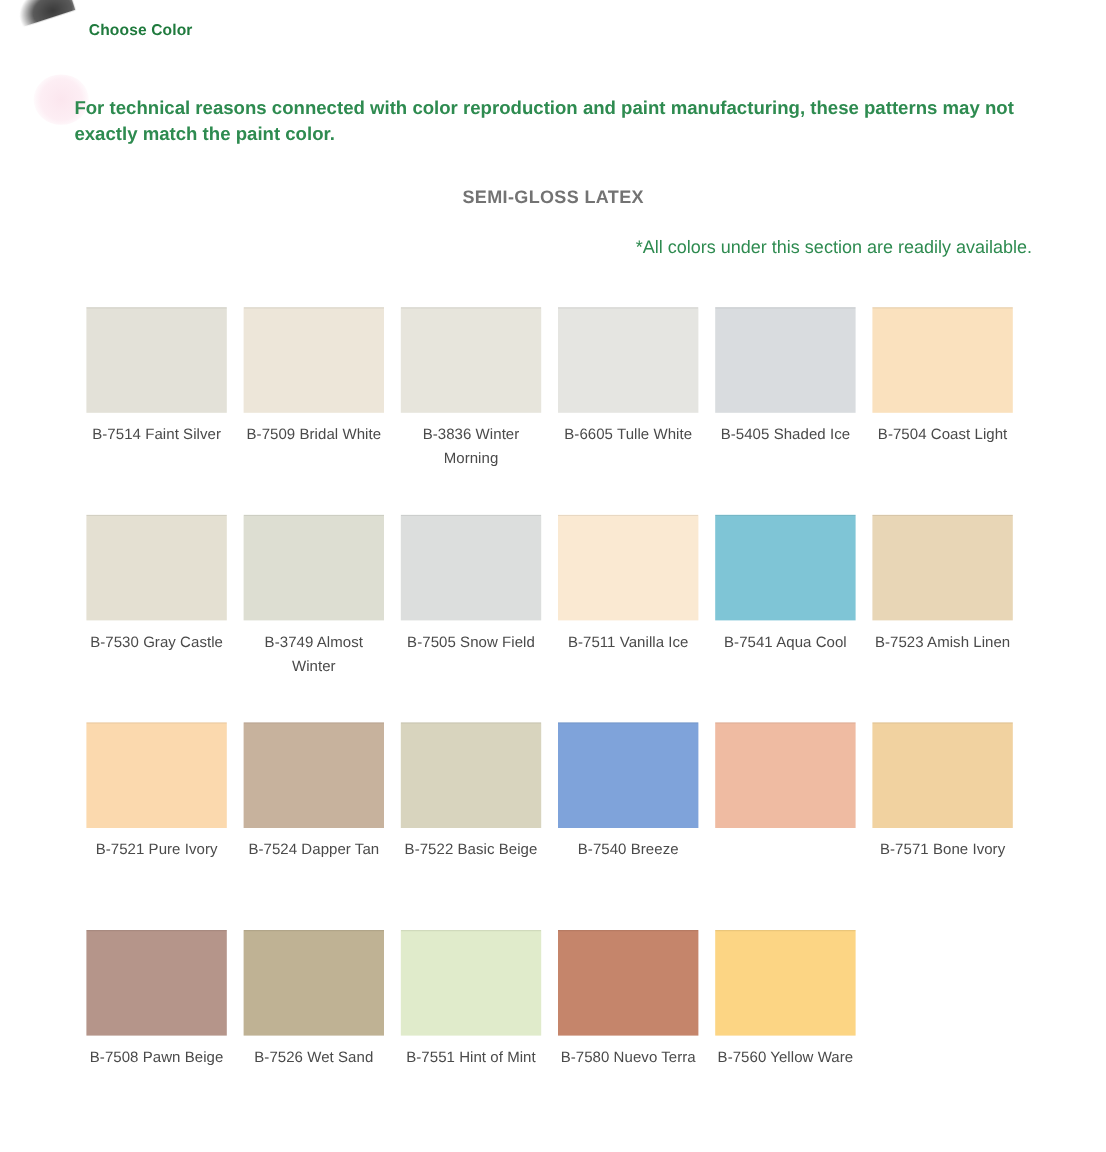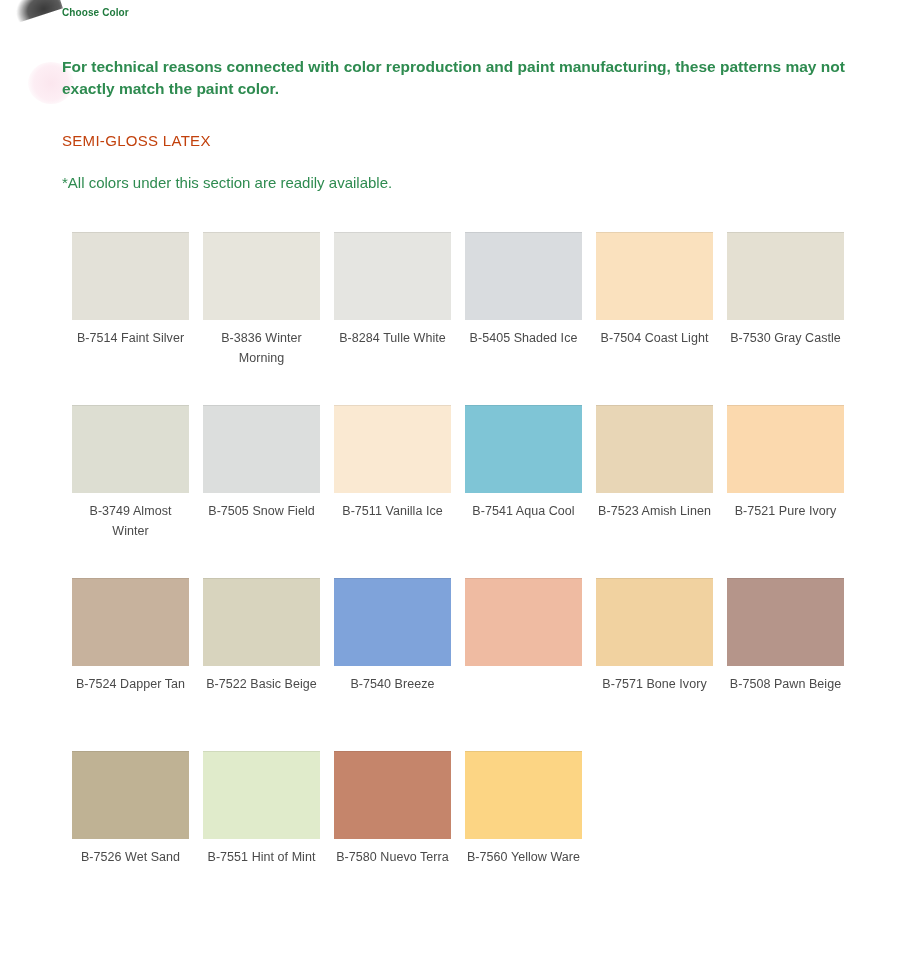--- a/index.html
+++ b/index.html
@@ -39,52 +39,52 @@
   }
 
   .page {
     position: relative;
     padding: 0 62px;
     box-sizing: border-box;
   }
 
   .section-title {
     color: #1f7a3d;
-    font-size: 10px;
+    font-size: 13px;
     font-weight: bold;
     letter-spacing: 0.1px;
-    margin: 0;
+    margin: 12px;
     padding-top: 4px;
     line-height: 18px;
   }
 
   .disclaimer {
     color: #2e8b50;
     font-size: 15.5px;
     line-height: 22px;
     margin: 0;
     padding-top: 34px;
     width: 786px;
     font-weight: bold;
   }
 
   .product-heading {
-    color: #c2410c;
+    color: #737373;
     font-size: 15px;
-    font-weight: normal;
-    text-align: left;
+    font-weight: bold;
+    text-align: center;
     letter-spacing: 0.3px;
     margin: 0;
     padding-top: 32px;
   }
 
   .availability-note {
     color: #2e8b50;
     font-size: 15px;
-    text-align: left;
+    text-align: right;
     margin: 0;
     padding-top: 25px;
   }
 
   .swatch-grid {
     margin-top: 41px;
     display: grid;
     grid-template-columns: repeat(6, 117px);
     column-gap: 14px;
     row-gap: 0;
@@ -135,26 +135,30 @@
   <h3 class="product-heading">SEMI-GLOSS LATEX</h3>
 
   <p class="availability-note">*All colors under this section are readily available.</p>
 
   <div class="swatch-grid" id="swatch-grid">
       <div class="swatch-cell">
         <span class="swatch-chip" style="background: rgb(227, 225, 216);"></span>
         <span class="swatch-label">B-7514 Faint Silver</span>
       </div>
       <div class="swatch-cell">
+        <span class="swatch-chip" style="background: rgb(237, 230, 217);"></span>
+        <span class="swatch-label">B-7509 Bridal White</span>
+      </div>
+      <div class="swatch-cell">
         <span class="swatch-chip" style="background: rgb(231, 229, 220);"></span>
         <span class="swatch-label">B-3836 Winter Morning</span>
       </div>
       <div class="swatch-cell">
         <span class="swatch-chip" style="background: rgb(229, 229, 225);"></span>
-        <span class="swatch-label">B-8284 Tulle White</span>
+        <span class="swatch-label">B-6605 Tulle White</span>
       </div>
       <div class="swatch-cell">
         <span class="swatch-chip" style="background: rgb(217, 220, 223);"></span>
         <span class="swatch-label">B-5405 Shaded Ice</span>
       </div>
       <div class="swatch-cell">
         <span class="swatch-chip" style="background: rgb(250, 225, 190);"></span>
         <span class="swatch-label">B-7504 Coast Light</span>
       </div>
       <div class="swatch-cell">

